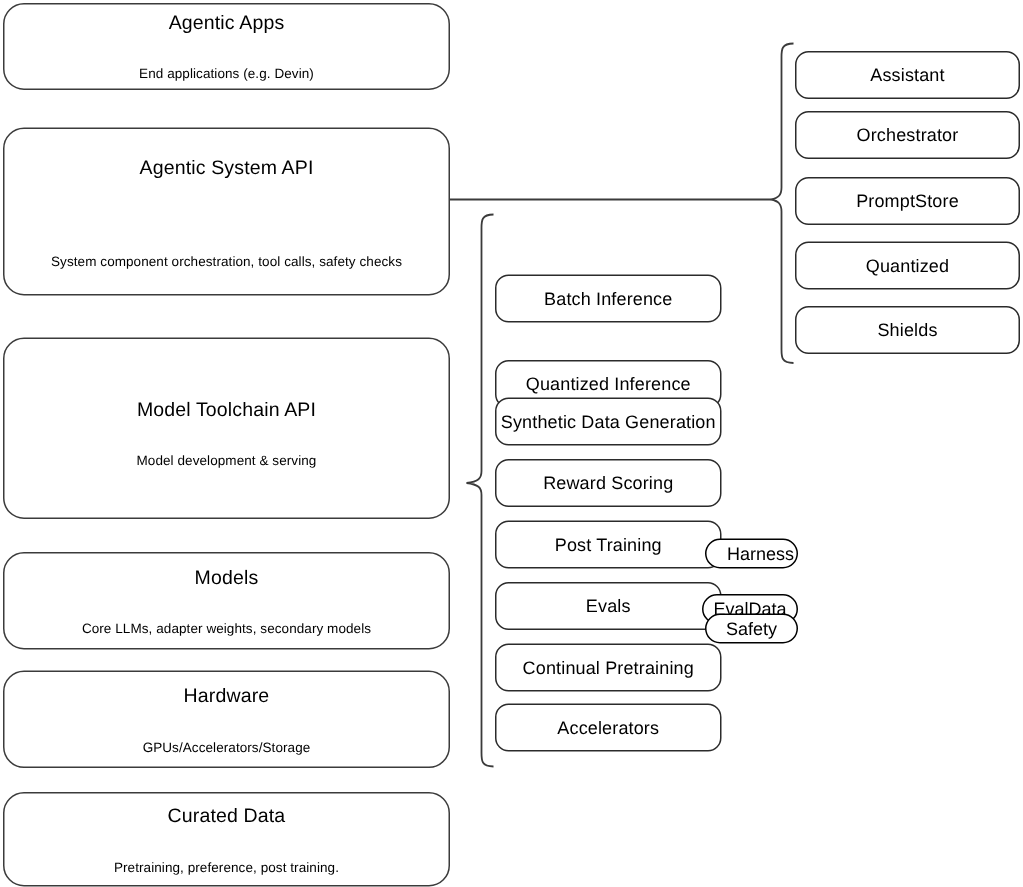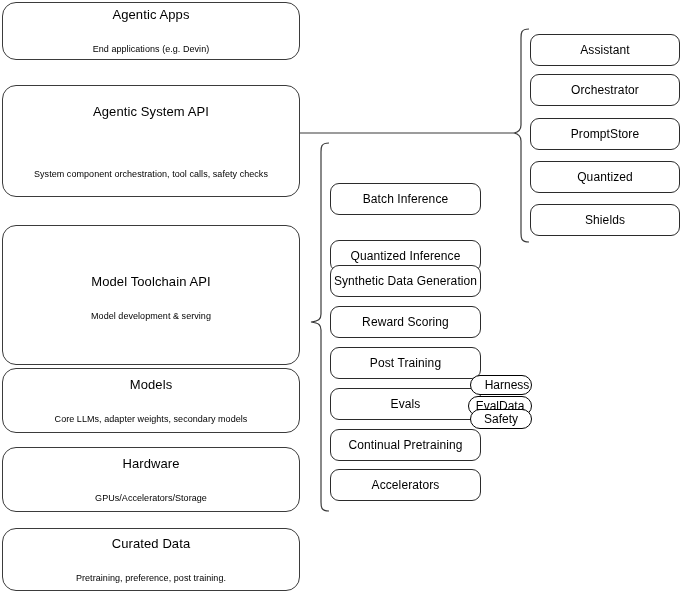--- a/index.html
+++ b/index.html
@@ -49,21 +49,21 @@
   }
   .layer .subtitle {
     font-size: 9px;
     line-height: 12px;
     margin-top: 20px;
     letter-spacing: 0.05px;
   }
 
   #layer-agentic-apps      { top: 2px;   height: 58px; }
   #layer-agentic-system    { top: 85px;  height: 112px; }
-  #layer-model-toolchain   { top: 225px; height: 140px; }
+  #layer-model-toolchain   { top: 225px; height: 121px; }
   #layer-models            { top: 368px; height: 65px; }
   #layer-hardware          { top: 447px; height: 65px; }
   #layer-curated-data      { top: 528px; height: 63px; }
 
   
   #layer-agentic-system  .stack { margin-top: 2px; gap: 28px; }
   #layer-model-toolchain .stack { margin-top: 6px; }
 
   .stack { display: flex; flex-direction: column; align-items: center; }
 
@@ -199,21 +199,21 @@
   <div class="node capsule mid-col" style="top:388px;">
     <span class="label">Evals</span>
   </div>
   <div class="node capsule mid-col" style="top:429px;">
     <span class="label">Continual Pretraining</span>
   </div>
   <div class="node capsule mid-col" style="top:469px;">
     <span class="label">Accelerators</span>
   </div>
 
-  <div class="pill" style="left:470px; top:375px; width:62px;padding-left:12px;">
+  <div class="pill" style="left:470px; top:359px; width:62px;padding-left:12px;">
     <span>Harness</span>
   </div>
   <div class="pill" style="left:468px; top:396px; width:64px;">
     <span>EvalData</span>
   </div>
   <div class="pill" style="left:470px; top:409px; width:62px;">
     <span>Safety</span>
   </div>
 
   <div class="node capsule right-col" style="top:34px;">

